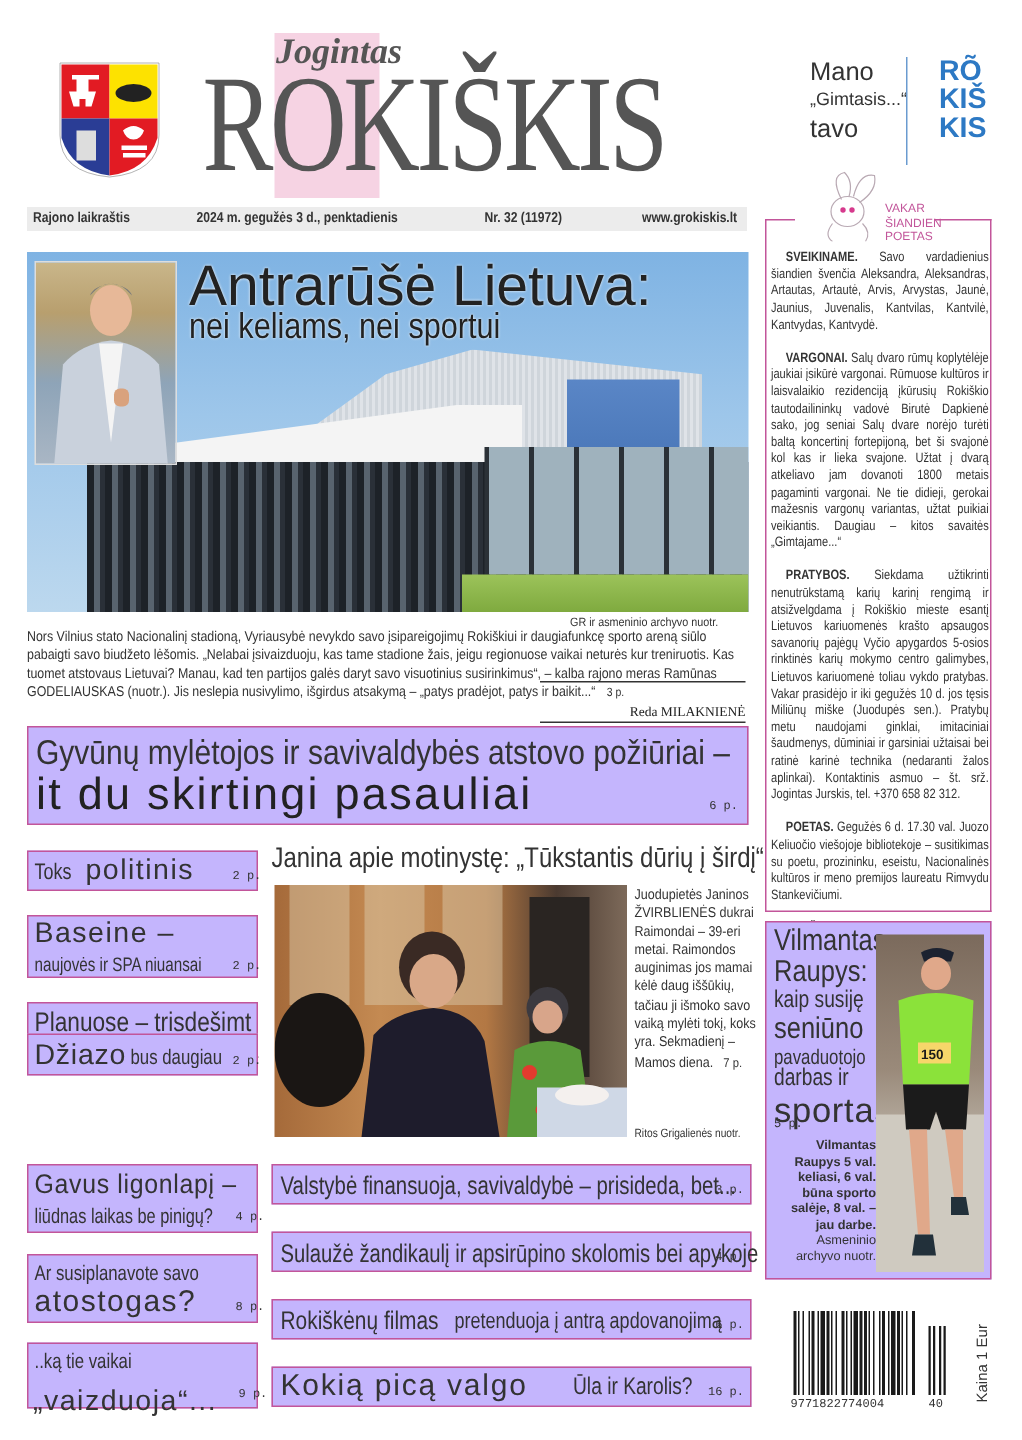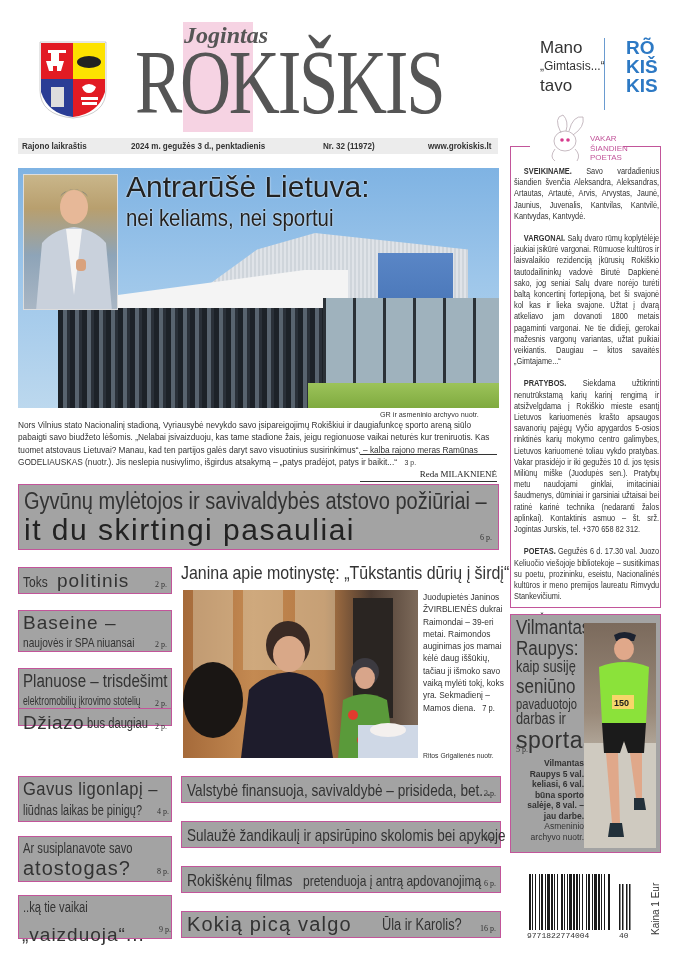--- a/index.html
+++ b/index.html
@@ -1,38 +1,38 @@
 <!DOCTYPE html>
 <html><head>
 <meta charset="utf-8">
 <style>
 *{box-sizing:border-box;margin:0;padding:0}
 html,body{width:681px;height:960px;background:#fff;overflow:hidden}
 body{position:relative;font-family:"Liberation Sans",sans-serif;color:#222}
 .abs{position:absolute}
-.pinkbox{position:absolute;border:1.5px solid #c2559a;background:#a3a3a3}
-.pg{font-size:8px;color:#333;font-family:Liberation Serif, serif}
+.pinkbox{position:absolute;border:1.5px solid #c2559a;background:#c4b5fd}
+.pg{font-size:8px;color:#333;font-family:Liberation Mono, monospace}
 
 
 #crest{left:38px;top:40px;width:70px;height:80px}
 #mast-pink{left:183px;top:22px;width:70px;height:110px;background:#f6d3e3}
 #gimtasis{left:184px;top:22px;font-family:"Liberation Serif",serif;font-style:italic;font-weight:bold;font-size:24px;color:#555}
 #rokiskis{left:135px;top:36px;font-family:"Liberation Serif",serif;font-size:92px;color:#555;letter-spacing:-3px;line-height:1;transform:scaleX(0.77);transform-origin:left top;white-space:nowrap}
 #mano{left:540px;top:38px;font-size:17px;line-height:19px;color:#333}
 #mano .small{font-size:12px}
 #mano-logo{left:604px;top:38px;width:50px;height:72px;border-left:1.5px solid #6a9bd0;padding-left:21px;color:#2d79c4;font-weight:bold;font-size:19px;line-height:19px;font-family:"Liberation Sans",sans-serif}
 
 
 #infobar{left:18px;top:138px;width:480px;height:16px;background:#ececec;font-size:9.5px;font-weight:bold;color:#333}
 #infobar span{position:absolute;top:2px;white-space:nowrap;transform:scaleX(.85);transform-origin:left top}
 
 
 #hero{left:18px;top:168px;width:481px;height:240px;overflow:hidden;background:linear-gradient(180deg,#7fb3e3 0%,#9dc6ea 45%,#bcd8ee 100%)}
 #portrait{left:5px;top:6px;width:95px;height:136px;border:1.5px solid #ddd;background:linear-gradient(180deg,#c9b68a 0%,#b89f6e 25%,#8ea4b8 60%,#a9b6c4 100%);overflow:hidden}
-#hero-title1{left:108px;top:2px;font-size:30px;color:#222;text-shadow:0 0 2px #fff}
+#hero-title1{left:108px;top:2px;font-size:38px;color:#222;text-shadow:0 0 2px #fff}
 #hero-title2{left:108px;top:36px;font-size:24px;color:#222;transform:scaleX(.85);transform-origin:left top;white-space:nowrap;text-shadow:0 0 2px #fff}
 #arena-roof{left:110px;top:65px;width:340px;height:110px;background:repeating-linear-gradient(90deg,#dfe3e8 0 2px,#cfd5db 2px 4px);clip-path:polygon(0 100%,38% 15%,55% 0,100% 15%,100% 100%)}
 #arena-side{left:360px;top:85px;width:75px;height:90px;background:linear-gradient(180deg,#5a86c6,#3f6db0)}
 #wall-white{left:40px;top:102px;width:290px;height:60px;background:#f4f4f4;clip-path:polygon(0 100%,0 55%,85% 0,100% 0,100% 100%)}
 #glass{left:40px;top:140px;width:441px;height:100px;background:repeating-linear-gradient(90deg,#1d2228 0 5px,#58636e 5px 9px,#2a3038 9px 12px)}
 #glass2{left:305px;top:130px;width:176px;height:85px;background:repeating-linear-gradient(90deg,#2b3137 0 3px,#9fb2bd 3px 30px)}
 #grass{left:290px;top:215px;width:191px;height:25px;background:linear-gradient(180deg,#9cc35a,#7faa3f)}
 #hero-credit{left:380px;top:410px;font-size:8px;color:#333;transform:scaleX(.9);transform-origin:left top;white-space:nowrap}
 #hero-text{left:18px;top:419px;width:480px;font-size:9.5px;line-height:12.3px;color:#333;transform:scaleX(.87);transform-origin:left top;width:552px}
 #hero-author{left:360px;top:454px;width:137px;border-top:1px solid #333;border-bottom:1.5px solid #333;text-align:right;font-family:"Liberation Serif",serif;font-size:9px;padding:14px 0 2px}
@@ -157,21 +157,21 @@
 <div class="pinkbox lb" style="top:610px;height:42px">
   <span class="t" style="left:4px;top:1px;font-size:19px;letter-spacing:1px">Baseine –</span>
   <span class="t" style="left:4px;top:24px;font-size:13px;transform:scaleX(.78)">naujovės ir SPA niuansai</span>
   <span class="t pg" style="left:136px;top:29px">2 p.</span>
 </div>
 <div class="pinkbox lb" style="top:668px;height:45px">
   <span class="t" style="left:4px;top:2px;font-size:18px;transform:scaleX(.84)">Planuose – trisdešimt</span>
   <span class="t" style="left:4px;top:25px;font-size:12px;transform:scaleX(.72)">elektromobilių įkrovimo stotelių</span>
   <span class="t pg" style="left:136px;top:30px">2 p.</span>
 </div>
-<div class="pinkbox lb" style="top:708px;height:18px">
+<div class="pinkbox lb" style="top:689px;height:28px">
   <span class="t" style="left:4px;top:3px;font-size:19px;letter-spacing:.5px">Džiazo</span>
   <span class="t" style="left:68px;top:6px;font-size:14px;transform:scaleX(.8)">bus daugiau</span>
   <span class="t pg" style="left:136px;top:13px">2 p.</span>
 </div>
 <div class="pinkbox lb" style="top:776px;height:46px">
   <span class="t" style="left:4px;top:2px;font-size:18px;transform:scaleX(.92);letter-spacing:.5px">Gavus ligonlapį –</span>
   <span class="t" style="left:4px;top:25px;font-size:14px;transform:scaleX(.78)">liūdnas laikas be pinigų?</span>
   <span class="t pg" style="left:138px;top:30px">4 p.</span>
 </div>
 <div class="pinkbox lb" style="top:836px;height:46px">

